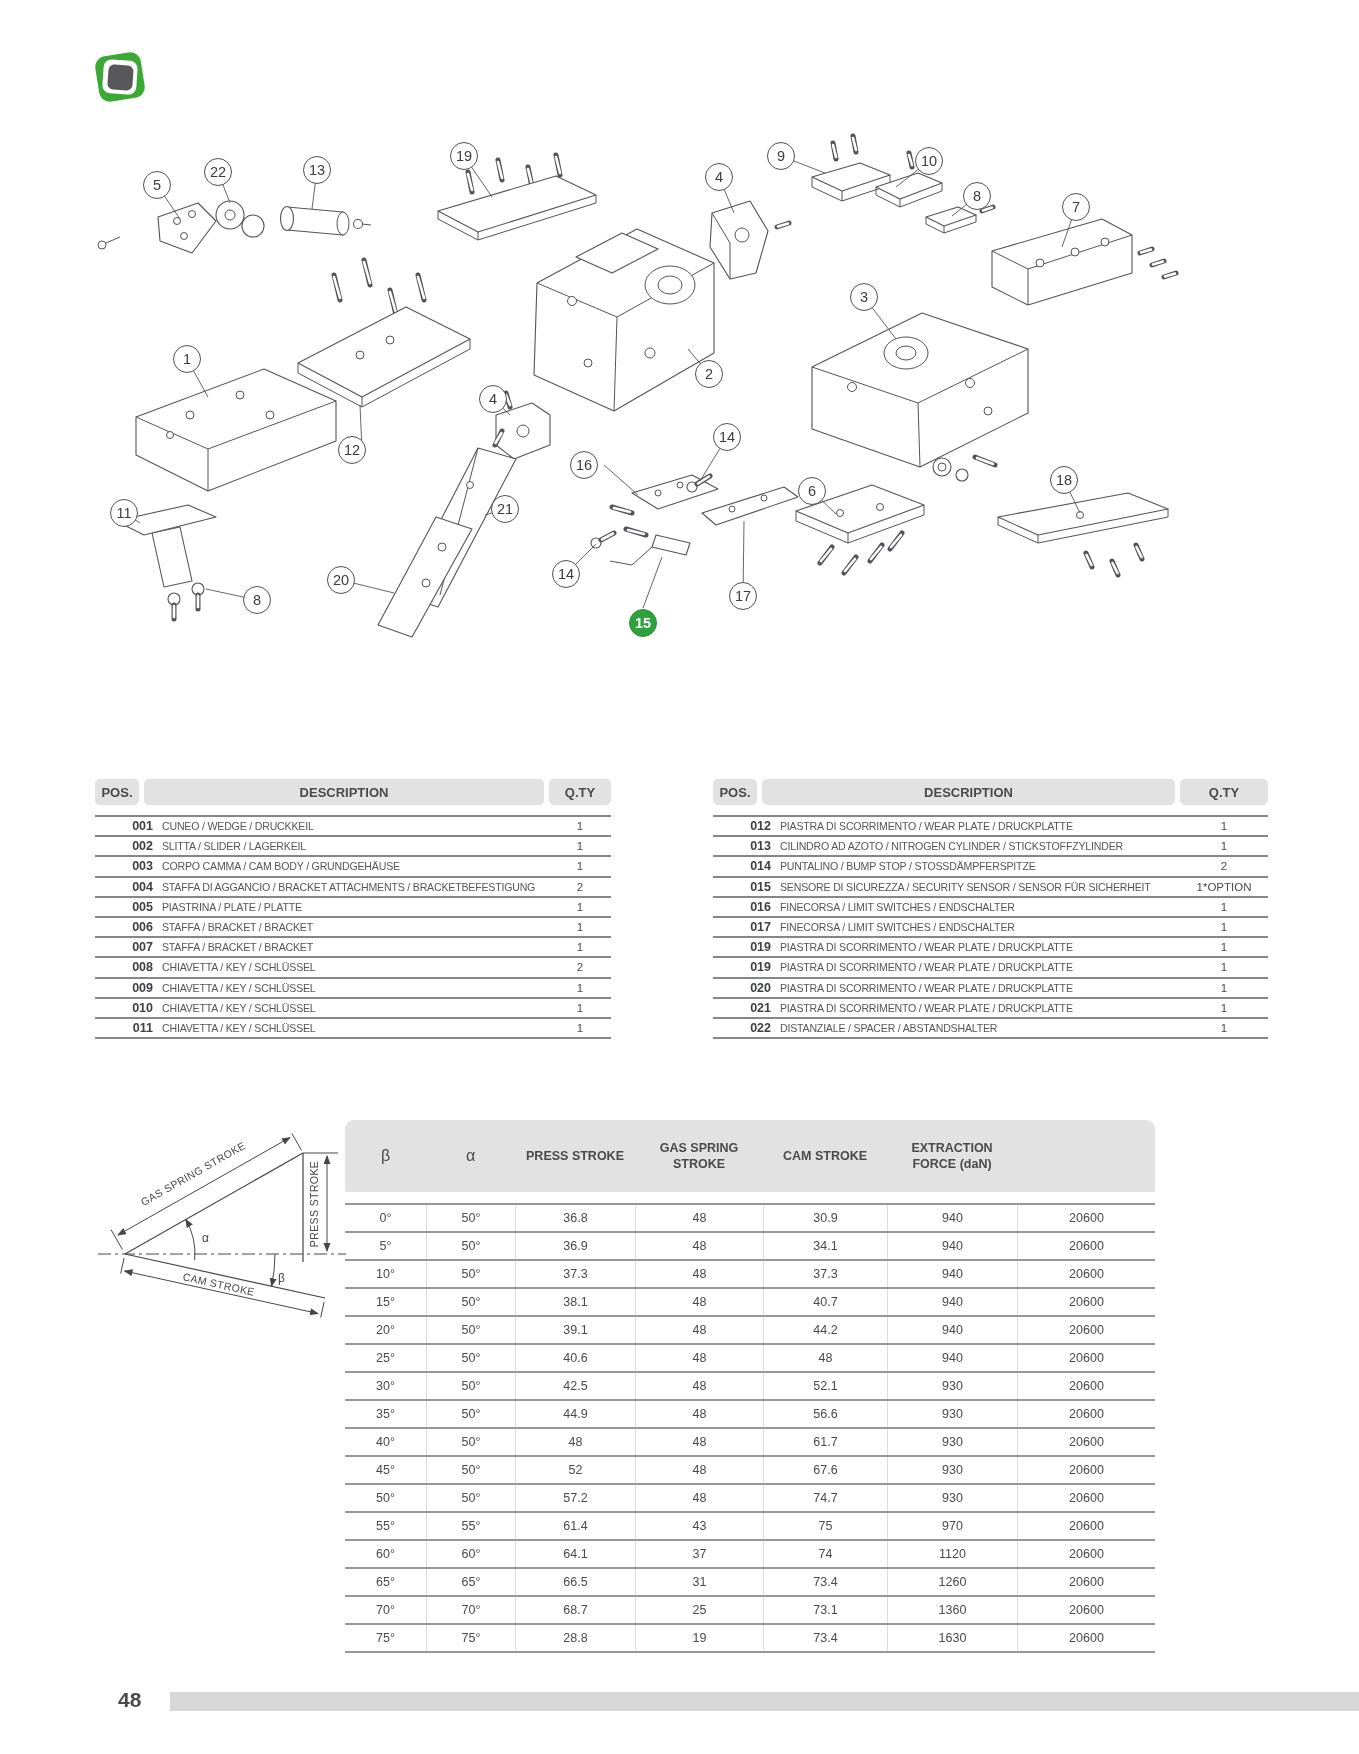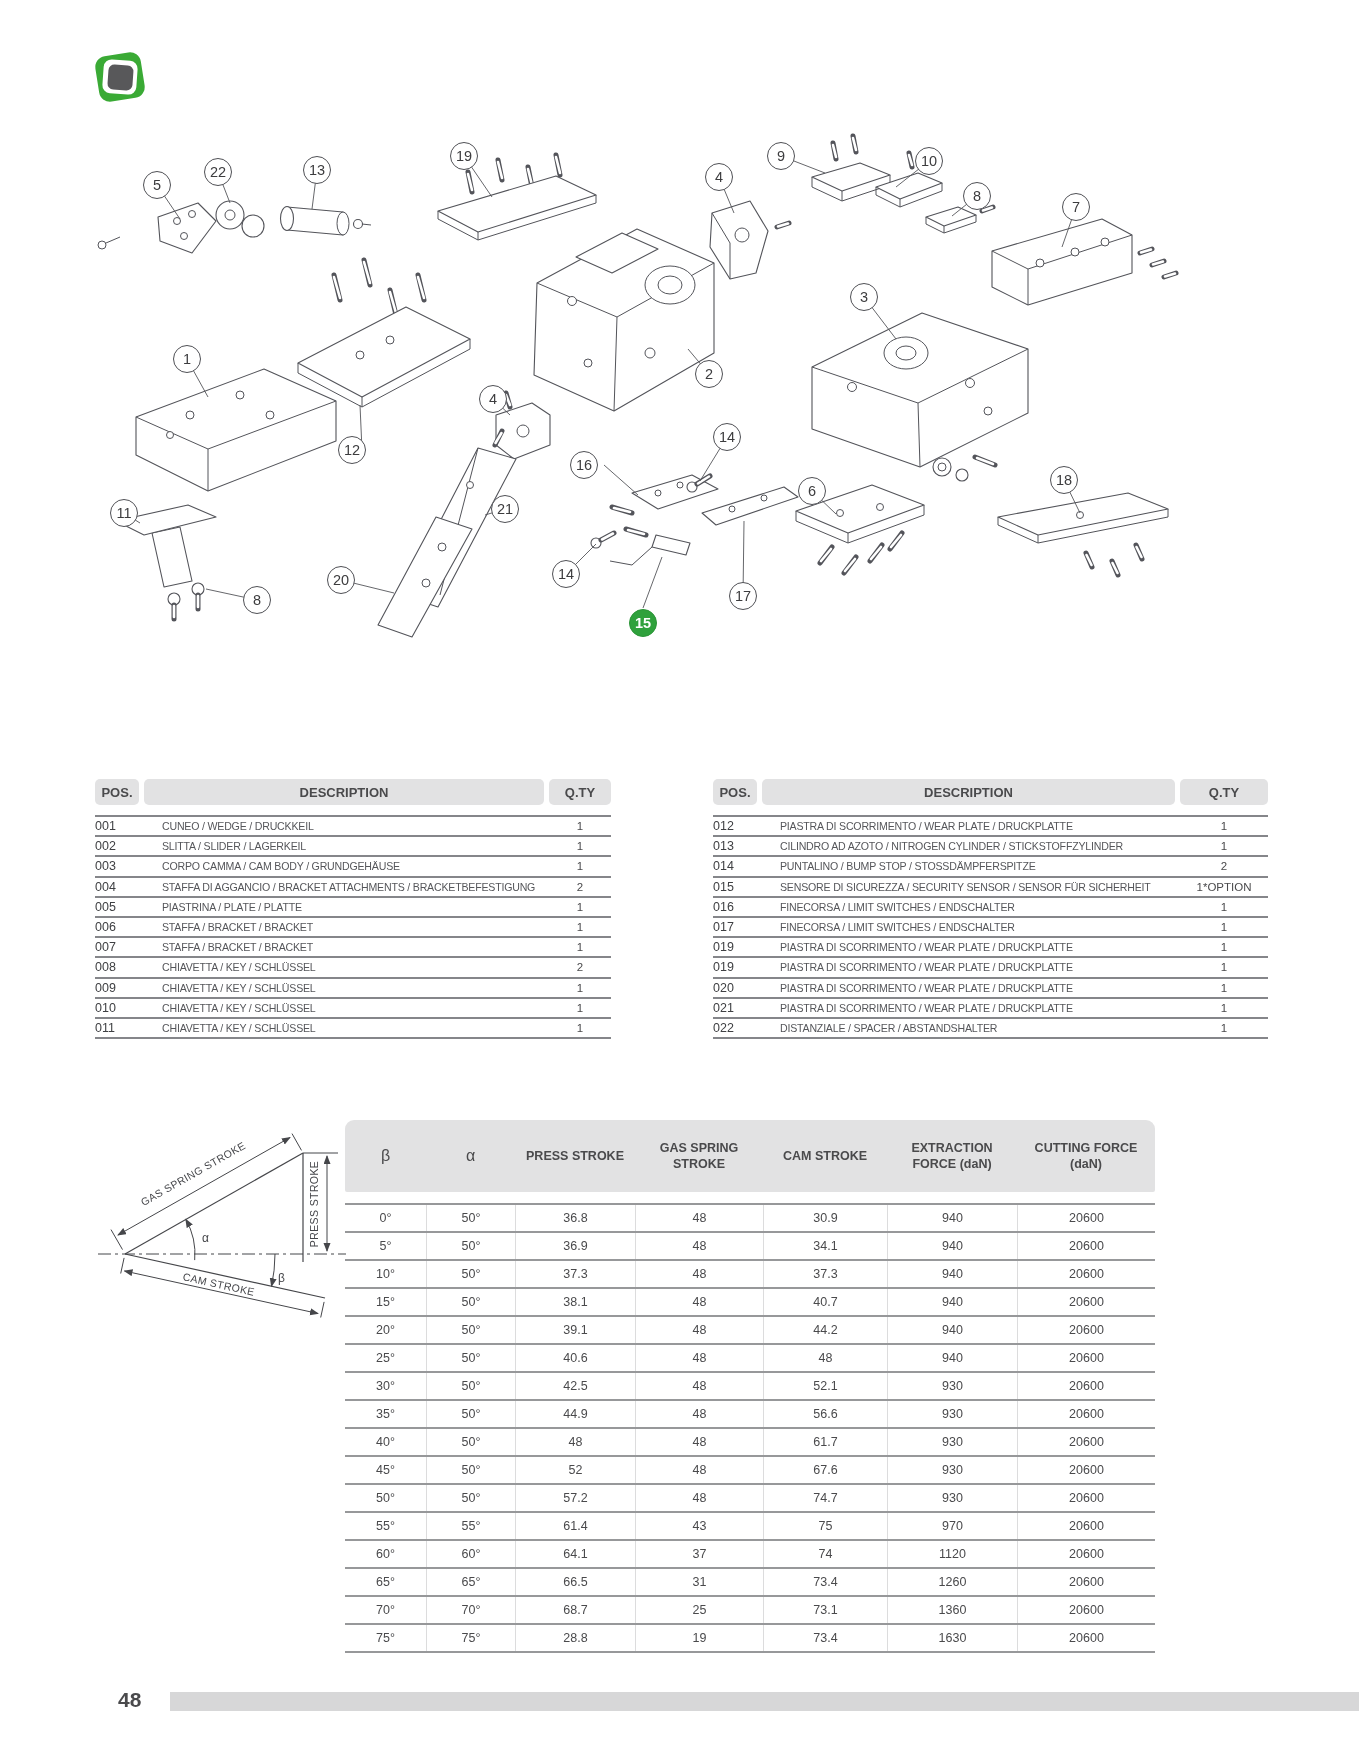--- a/index.html
+++ b/index.html
@@ -33,21 +33,21 @@
   #ptable-right{left:713px;width:555px}
   .phead{display:flex;height:26px;gap:5px}
   .hcell{background:#e2e2e3;border-radius:5px;display:flex;align-items:center;justify-content:center;
     font-weight:700;font-size:13px;color:#4a4a4c}
   .hpos{width:44px}
   .hdesc{flex:1}
   #ptable-left .hqty{width:62px}
   #ptable-right .hqty{width:88px}
   .pbody{margin-top:10px;border-top:2px solid #85868a}
   .prow{display:flex;height:20.2px;border-bottom:2px solid #85868a;align-items:center}
-  .ppos{width:58px;text-align:left;font-weight:400;font-size:12.5px;color:#3f4043}
+  .ppos{width:58px;text-align:right;font-weight:700;font-size:12.5px;color:#3f4043}
   .pdesc{flex:1;padding-left:9px;font-size:10.6px;letter-spacing:-.2px;color:#55565a;white-space:nowrap;overflow:hidden}
   #ptable-left .pqty{width:62px;text-align:center;font-size:11.5px}
   #ptable-right .pqty{width:88px;text-align:center;font-size:11.5px}
 
   
   #angle-diagram{position:absolute;left:90px;top:1130px;width:270px;height:190px}
   #angle-diagram .ln{stroke:#45464a;stroke-width:1.2;fill:none}
   #angle-diagram .thin{stroke:#45464a;stroke-width:1;fill:none}
   #angle-diagram text{font-family:"Liberation Sans",sans-serif;font-size:10.5px;fill:#45464a;letter-spacing:.4px}
   #angle-diagram .gk{font-size:12px}
@@ -482,21 +482,20 @@
 </svg>
 
 <div id="stroke-table">
   <div class="shead">
     <div class="shcell">β</div>
     <div class="shcell">α</div>
     <div class="shcell">PRESS STROKE</div>
     <div class="shcell">GAS SPRING STROKE</div>
     <div class="shcell">CAM STROKE</div>
     <div class="shcell">EXTRACTION FORCE (daN)</div>
-    <div class="shcell">CUTTING FORCE (daN)</div>
   </div>
   <div class="sbody" id="stroke-body">
       <div class="srow">
         <div class="scell">0°</div>
         <div class="scell">50°</div>
         <div class="scell">36.8</div>
         <div class="scell">48</div>
         <div class="scell">30.9</div>
         <div class="scell">940</div>
         <div class="scell">20600</div>

